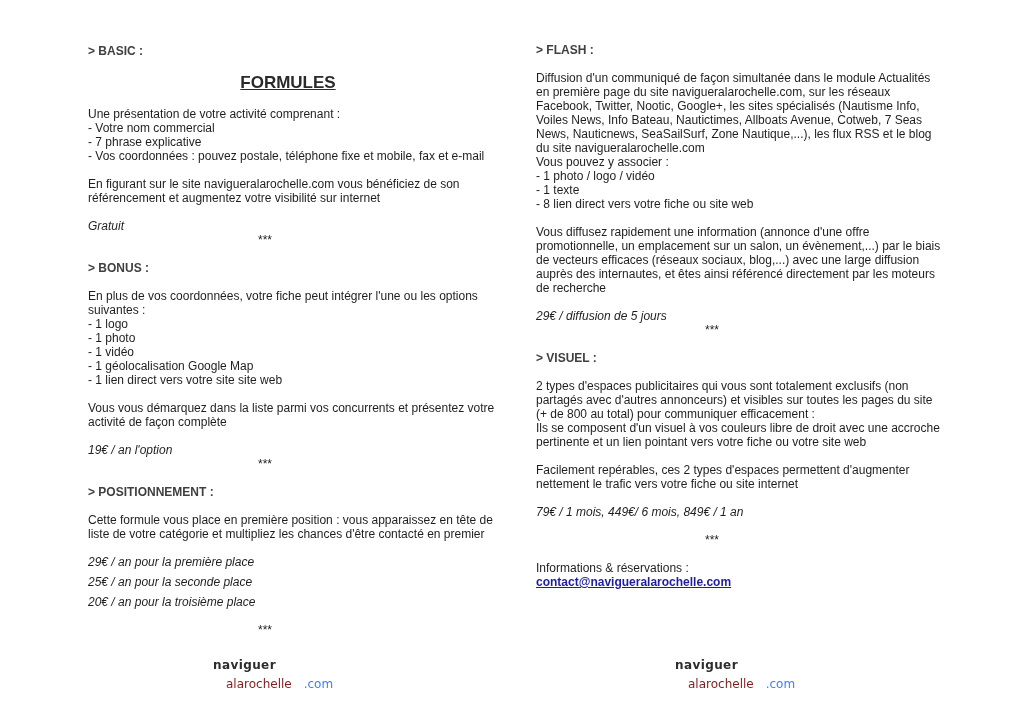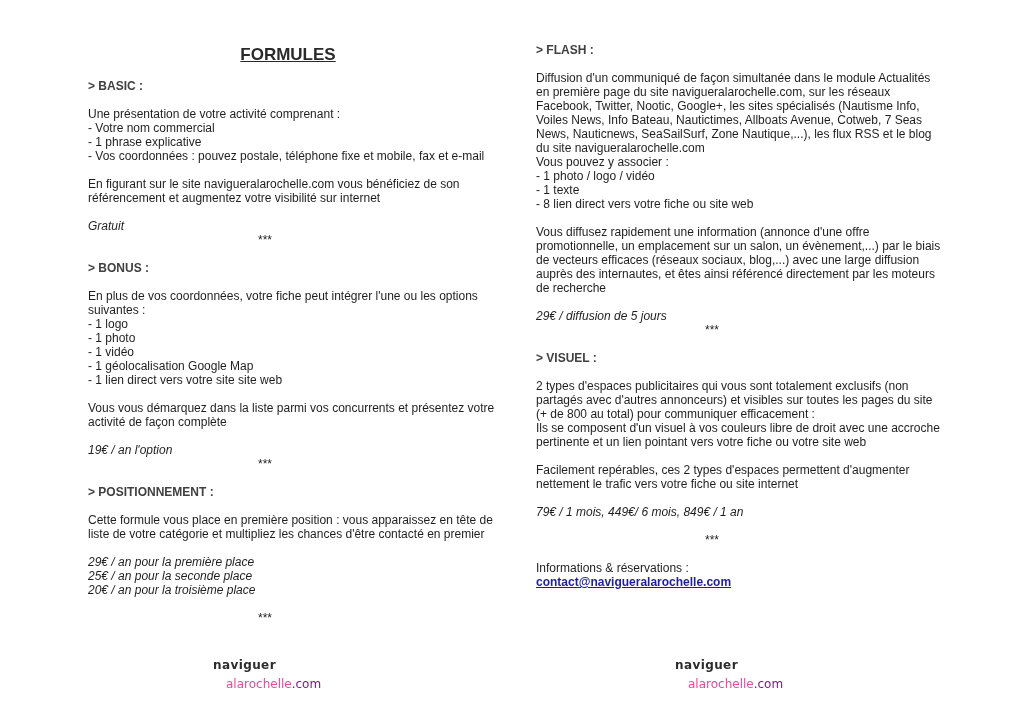--- a/index.html
+++ b/index.html
@@ -21,58 +21,58 @@
   .doc-title {
     font-size: 17px;
     line-height: 21px;
     font-weight: bold;
     text-decoration: underline;
     text-align: center;
     width: 400px;
     color: #2a2a2a;
   }
   .heading { font-weight: bold; color: #404040; }
-  .price { font-style: italic; }
+  .price { font-style: italic; margin-top: 6px; }
   .stars { width: 354px; text-align: center; }
   .col-right .stars { width: 352px; }
   .email-link {
     color: #1f1f9c;
     font-weight: bold;
     text-decoration: underline;
     cursor: pointer;
     text-align: right;
   }
   .logo {
     position: absolute;
     font-family: "DejaVu Sans", sans-serif;
     font-size: 12px;
     line-height: 19px;
   }
   .logo-name { font-weight: bold; color: #2d2d2d; letter-spacing: 0.4px; }
   .logo-line2 { margin-left: 13px; }
-  .logo-domain { color: #ec4899; }
-  .logo-tld { color: #701a75; }
+  .logo-domain { color: #7f1d1d; }
+  .logo-tld { color: #3b82f6; margin-left: 12px; }
   .logo-left  { left: 213px; top: 656px; }
   .logo-right { left: 675px; top: 656px; }
 </style>
 </head>
 <body>
 
 <div class="page">
 
   <div class="col col-left">
 
+    <div class="block heading">&gt; BASIC :</div>
+
     <div class="block doc-title">FORMULES</div>
-
-    <div class="block heading">&gt; BASIC :</div>
 
     <div class="block">
       <div>Une présentation de votre activité comprenant :</div>
       <div>- Votre nom commercial</div>
-      <div>- 1 phrase explicative</div>
+      <div>- 7 phrase explicative</div>
       <div>- Vos coordonnées : pouvez postale, téléphone fixe et mobile, fax et e-mail</div>
     </div>
 
     <div class="block">En figurant sur le site navigueralarochelle.com vous bénéficiez de son référencement et augmentez votre visibilité sur internet</div>
 
     <div class="block">
       <div class="price">Gratuit</div>
       <div class="stars">***</div>
     </div>
 

